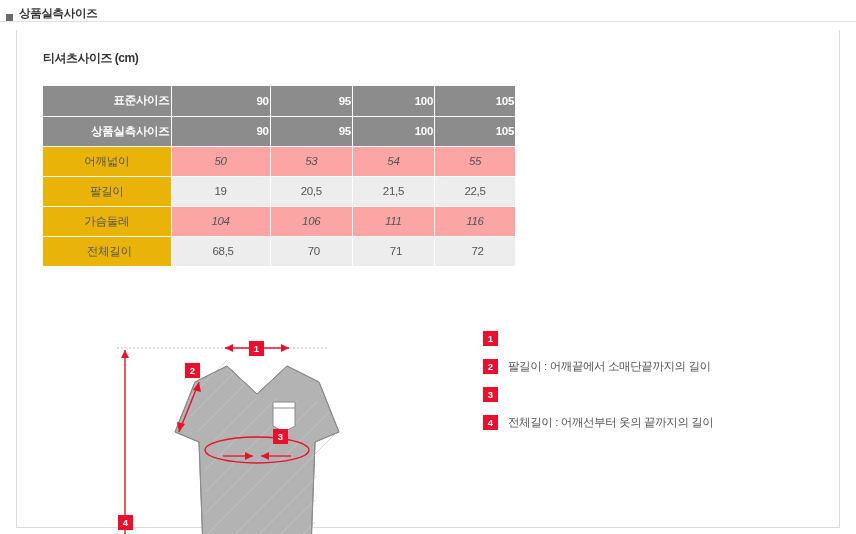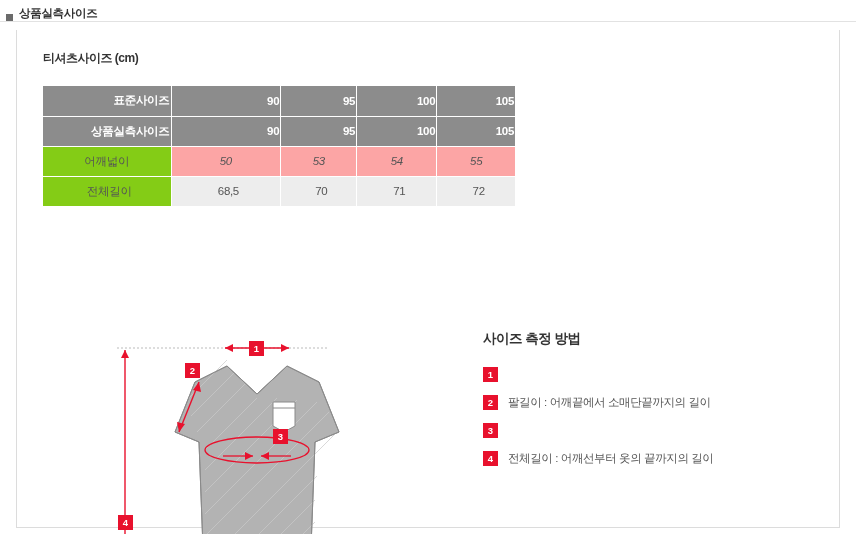--- a/index.html
+++ b/index.html
@@ -77,21 +77,21 @@
   }
   .size-table td:last-child { border-right: none; }
   .size-table tr:last-child td { border-bottom: none; padding-left: 6px; }
   .size-table .hdr-row td {
     background: #8c8c8c;
     color: #ffffff;
     font-weight: bold;
     text-align: right;
   }
   .size-table .lbl {
-    background: #84cc16;
+    background: #eab308;
     color: #555;
     width: 128px;
   }
   .size-table .val-light { background: #fca5a5; font-style: italic; }
   .size-table .val-grey  { background: #ededed; }
   .size-table .hdr-row .lbl { background: #8c8c8c; }
 
   
   .diagram {
     position: absolute;
@@ -177,20 +177,34 @@
           <td>95</td>
           <td>100</td>
           <td>105</td>
         </tr>
         <tr>
           <td class="lbl">어깨넓이</td>
           <td class="val-light">50</td>
           <td class="val-light">53</td>
           <td class="val-light">54</td>
           <td class="val-light">55</td>
+        </tr>
+        <tr>
+          <td class="lbl">팔길이</td>
+          <td class="val-grey">19</td>
+          <td class="val-grey">20,5</td>
+          <td class="val-grey">21,5</td>
+          <td class="val-grey">22,5</td>
+        </tr>
+        <tr>
+          <td class="lbl">가슴둘레</td>
+          <td class="val-light">104</td>
+          <td class="val-light">106</td>
+          <td class="val-light">111</td>
+          <td class="val-light">116</td>
         </tr>
         <tr>
           <td class="lbl">전체길이</td>
           <td class="val-grey">68,5</td>
           <td class="val-grey">70</td>
           <td class="val-grey">71</td>
           <td class="val-grey">72</td>
         </tr>
       </tbody>
     </table>
@@ -244,21 +258,20 @@
         <polygon points="48,230 44,222 52,222" fill="#e8112d"></polygon>
       </svg>
 
       <div class="badge" style="left:172px; top:21px;">1</div>
       <div class="badge" style="left:108px; top:43px;">2</div>
       <div class="badge" style="left:196px; top:109px;">3</div>
       <div class="badge" style="left:41px;  top:195px;">4</div>
     </div>
 
     <div class="method">
-      <h3>사이즈 측정 방법</h3>
 
       <div class="method-row">
         <span class="num">1</span>
       </div>
       <div class="method-row">
         <span class="num">2</span>
         <span class="txt">팔길이 : 어깨끝에서 소매단끝까지의 길이</span>
       </div>
       <div class="method-row">
         <span class="num">3</span>

